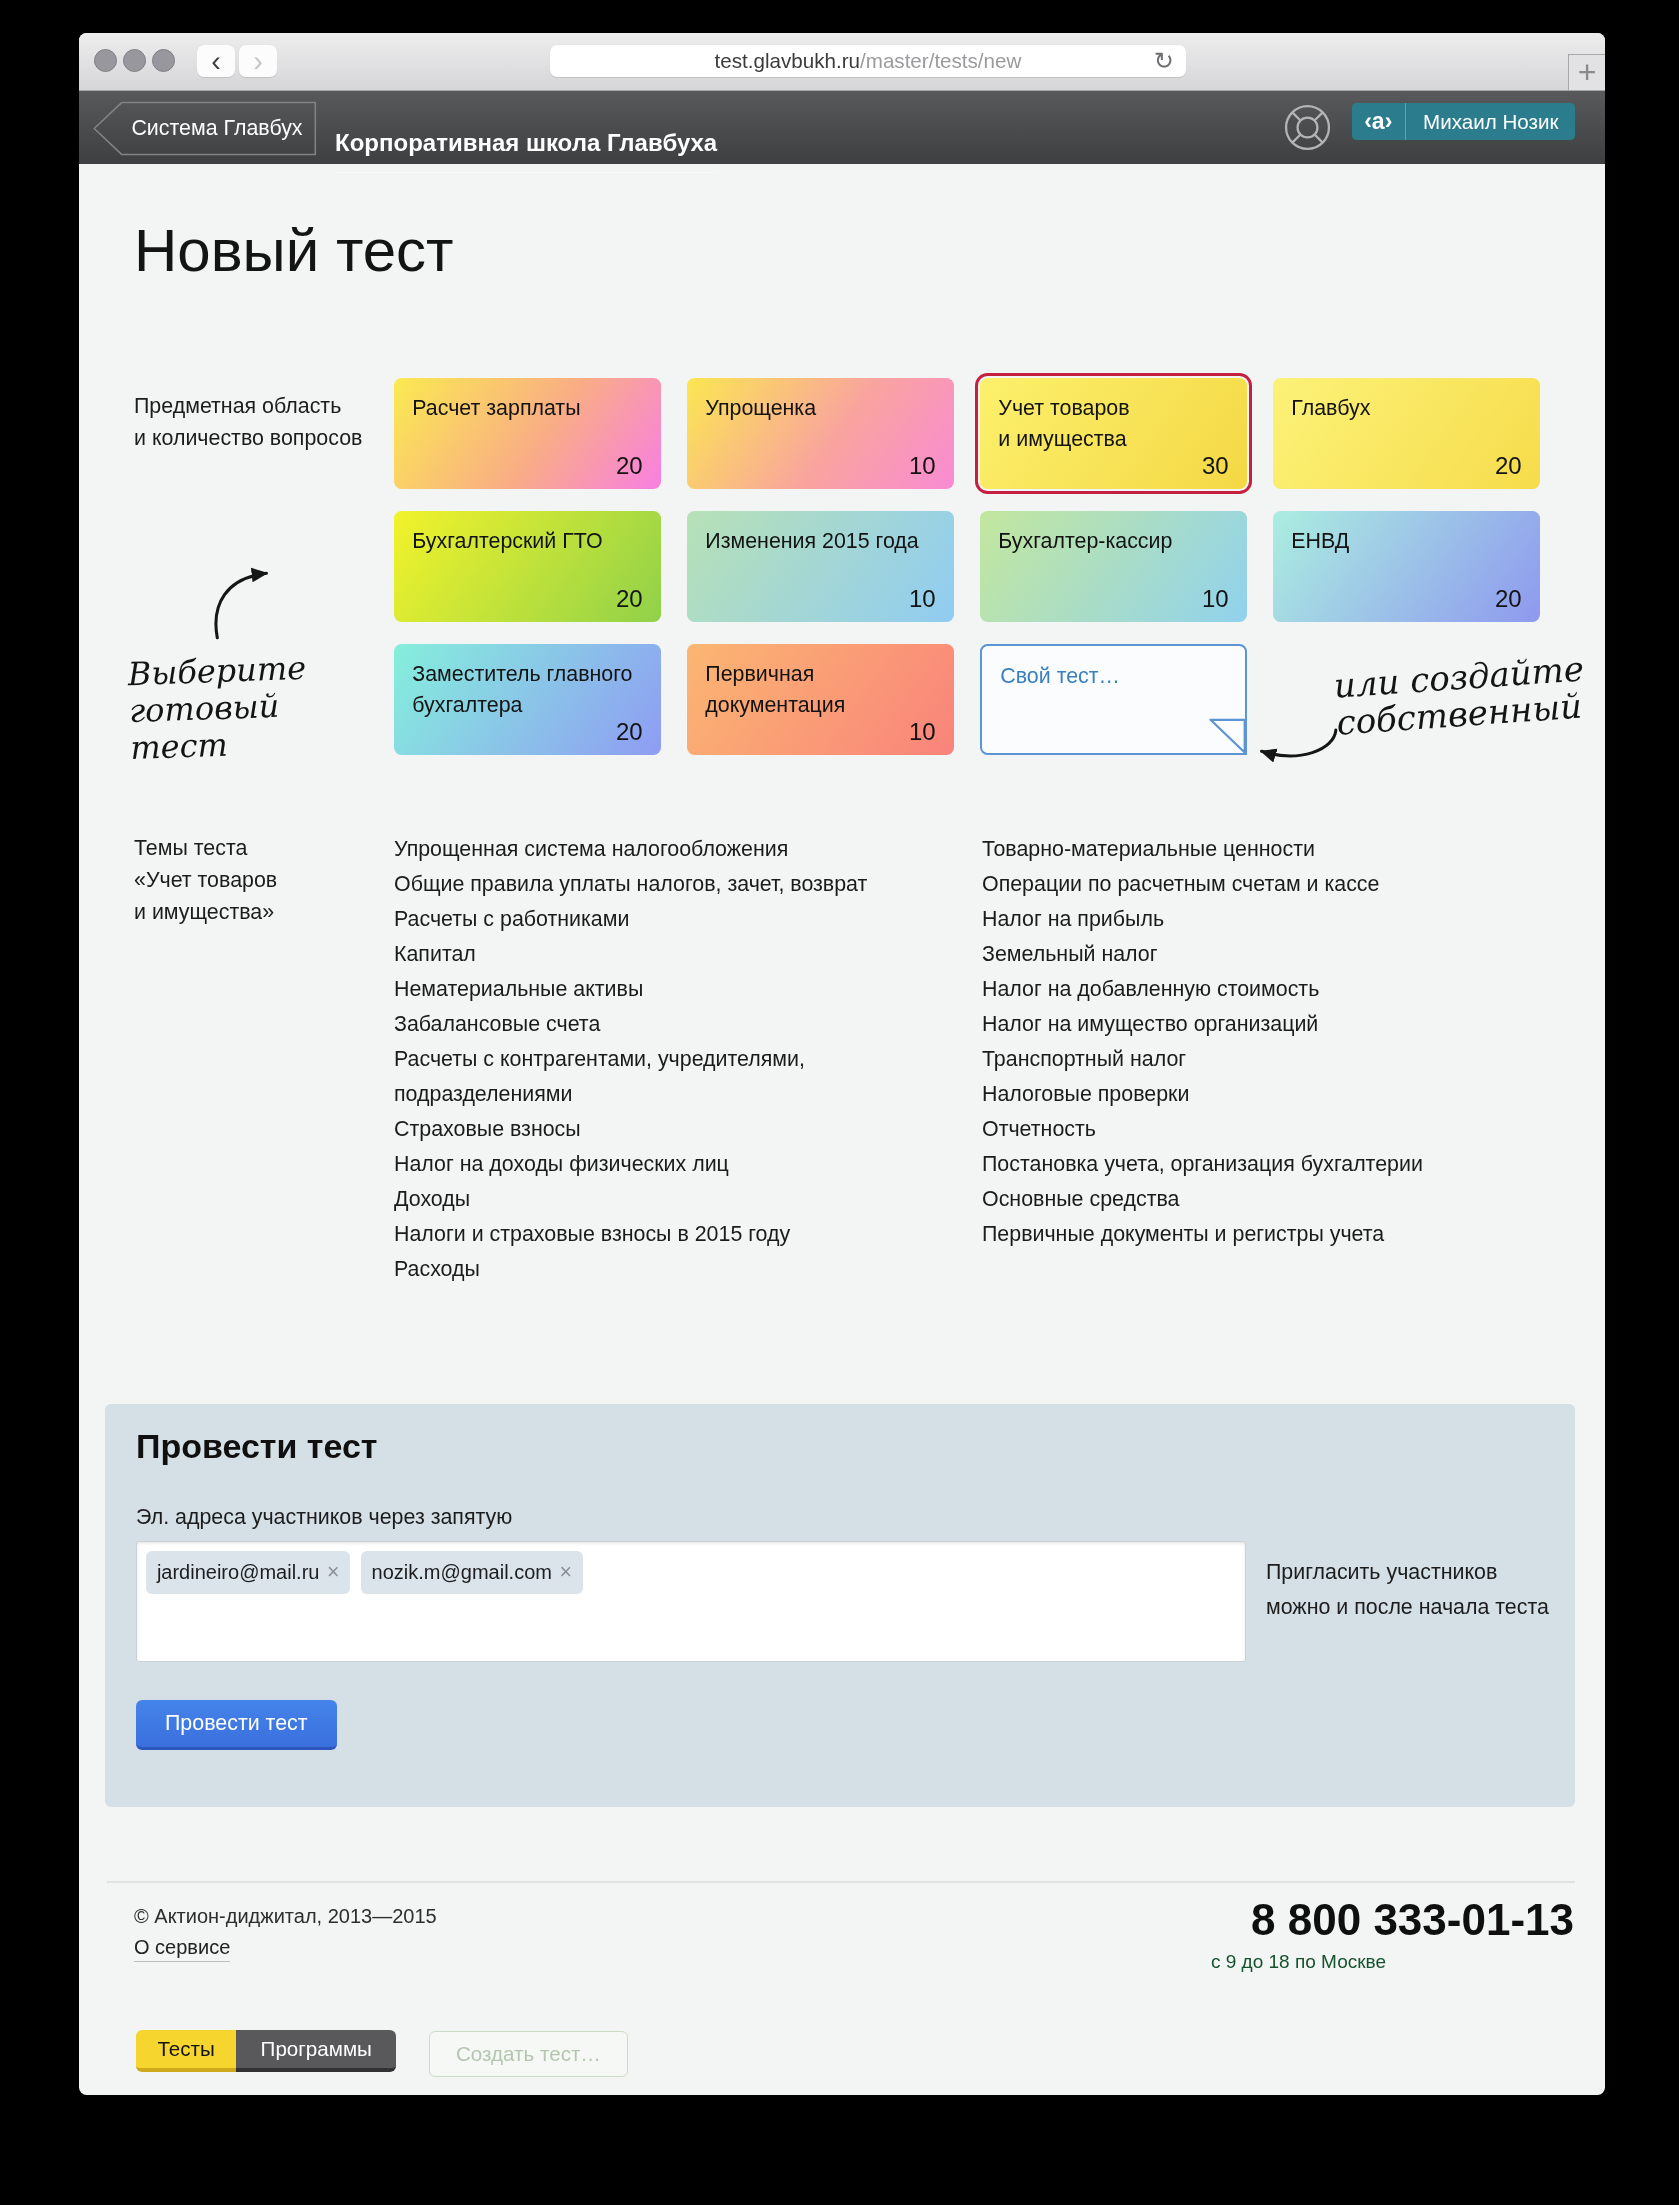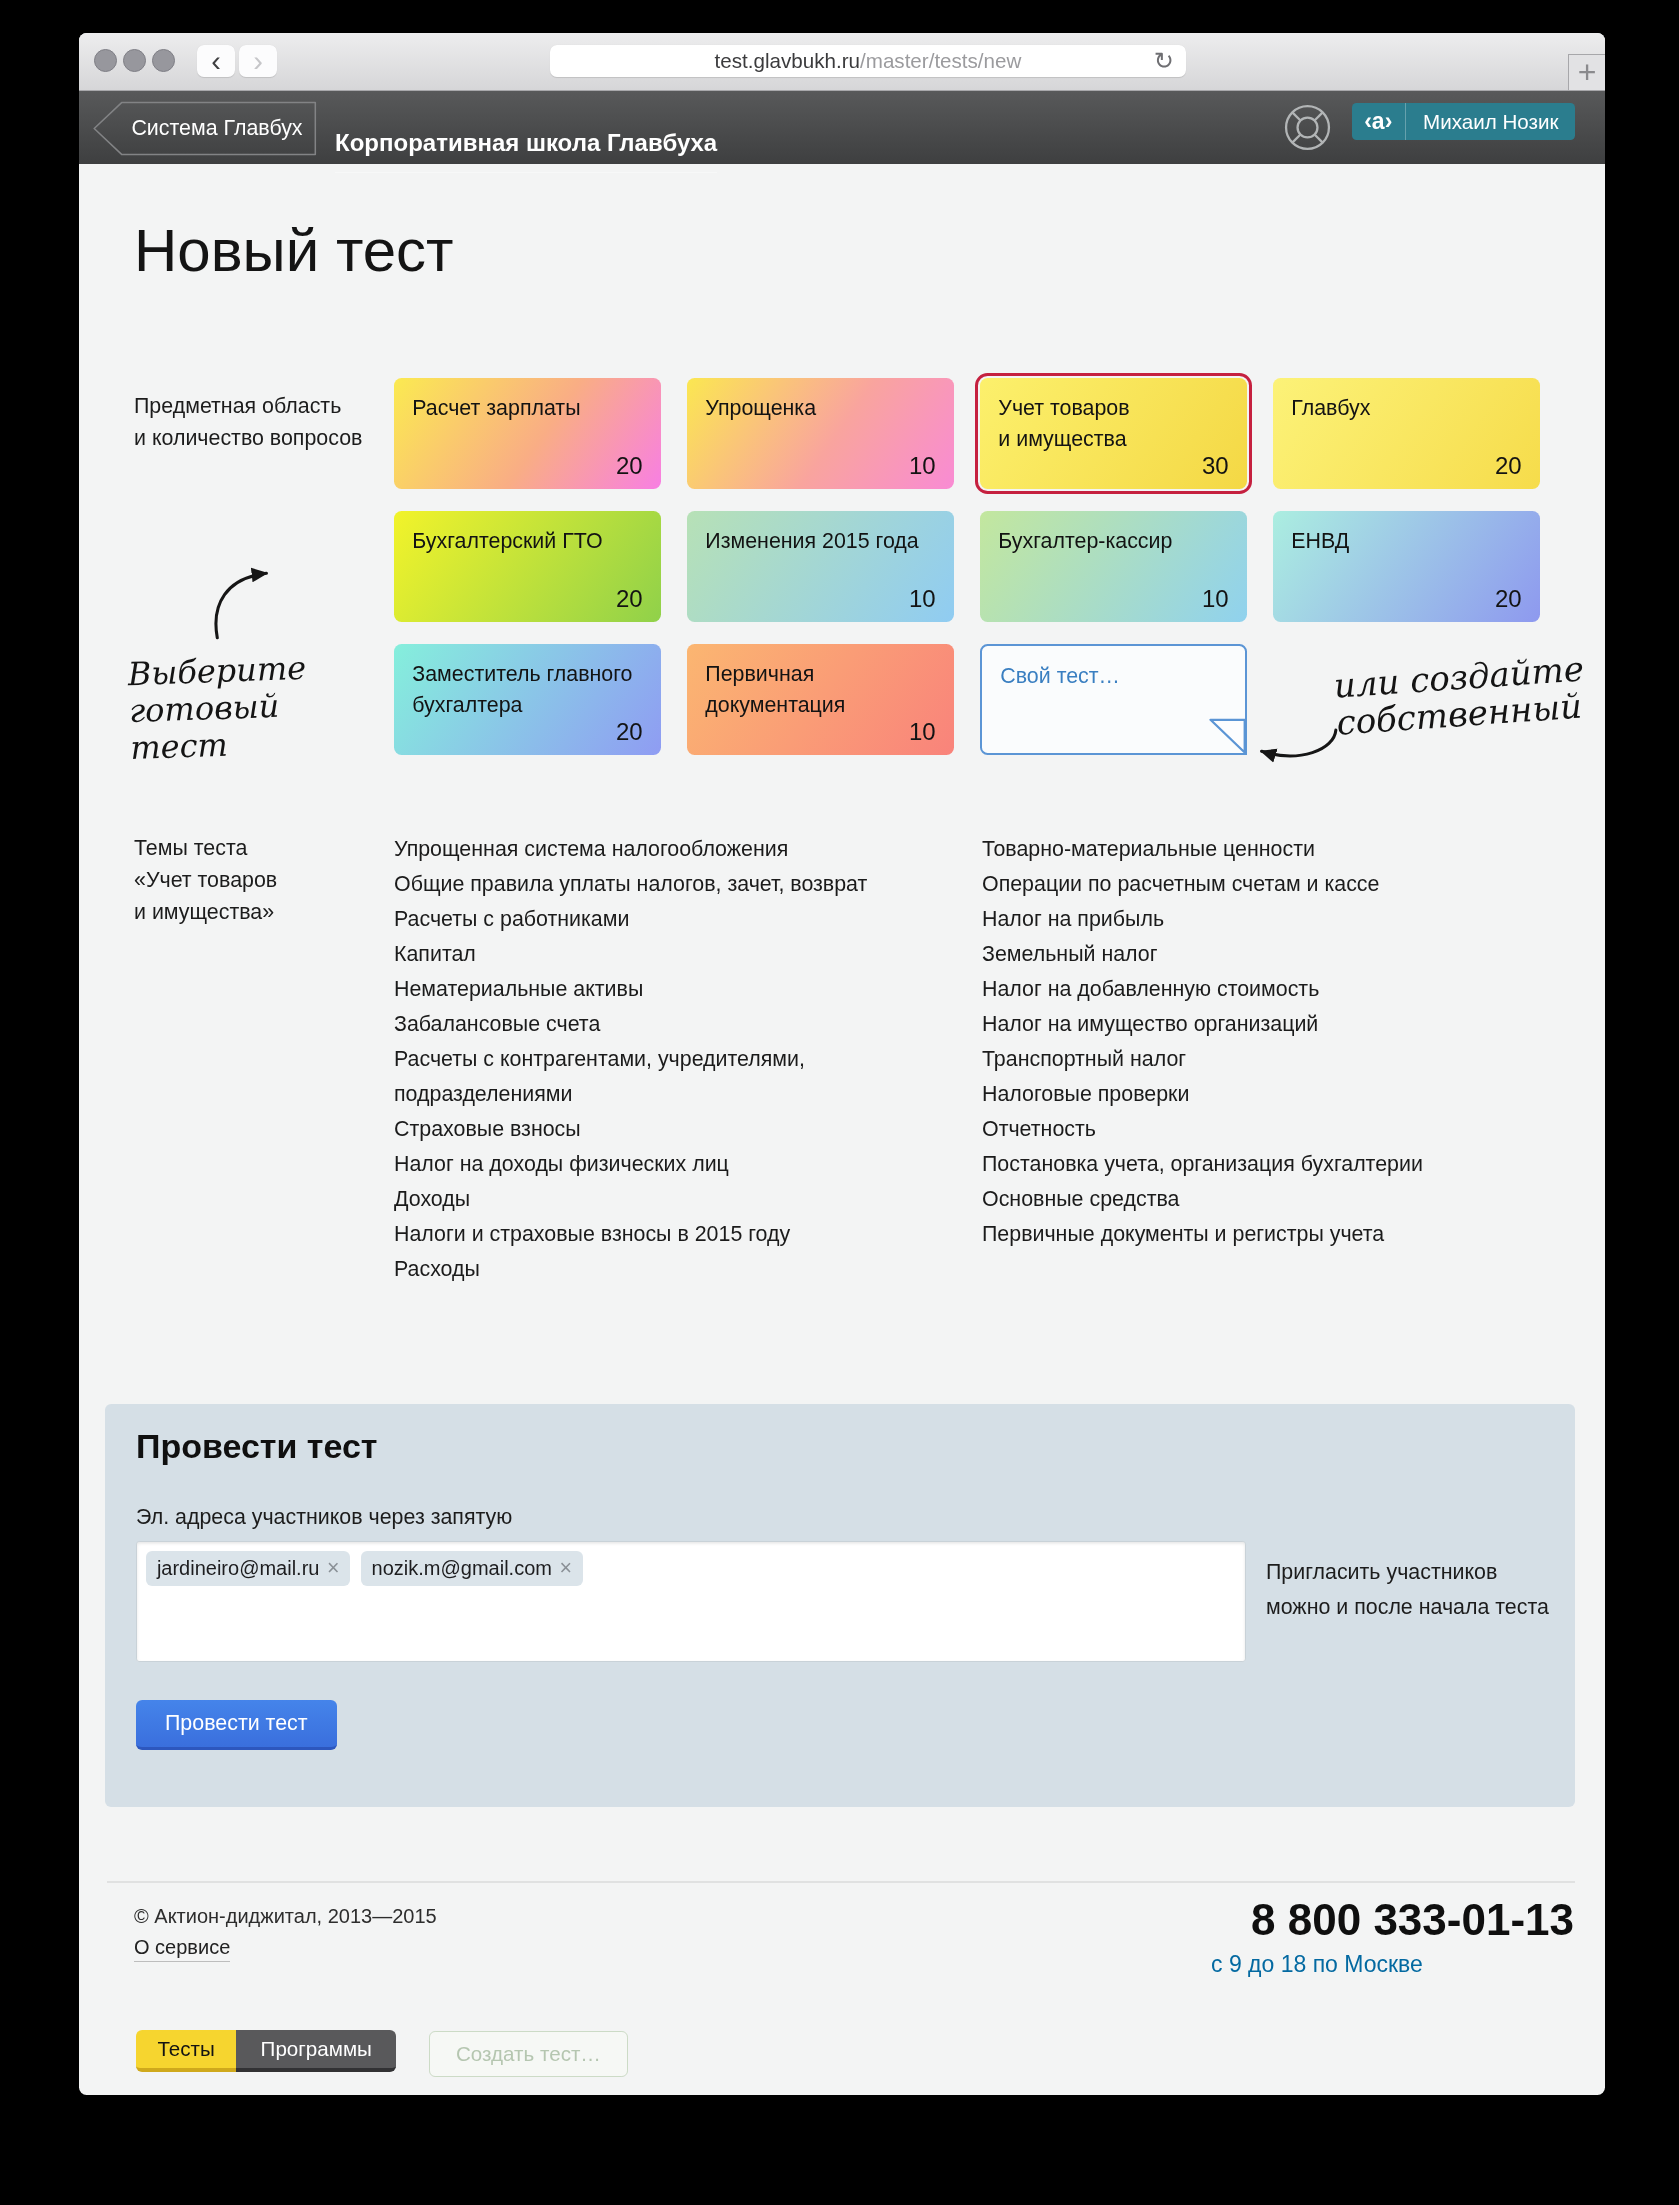--- a/index.html
+++ b/index.html
@@ -85,36 +85,36 @@
   .topics-c2{left:903px;width:580px;}
 
   
   .panel{position:absolute;left:26px;top:1371px;width:1470px;height:403px;background:#d5dfe6;
          border-radius:6.1px;}
   .panel h2{position:absolute;left:31px;top:23px;margin:0;font-size:34px;color:#101010;}
   .emails-label{position:absolute;left:31px;top:101px;font-size:21.4px;color:#1c1c1c;}
   .emailbox{position:absolute;left:31px;top:137px;width:1110px;height:121px;background:#fff;
             border-radius:3.1px;border:0.8px solid #c9d2d8;box-shadow:inset 0 1.5px 3.1px rgba(0,0,0,.10);
             padding:9.2px;display:flex;align-items:flex-start;gap:10.7px;cursor:text;}
-  .chip{display:inline-flex;align-items:center;background:#dbe4ea;border-radius:6.1px;height:35px;
+  .chip{display:inline-flex;align-items:center;background:#dbe4ea;border-radius:6.1px;height:43px;
         padding:0 10.7px;font-size:20px;color:#1d1d1f;}
   .chip .x{margin-left:7.6px;color:#8a9096;font-size:21.4px;cursor:pointer;}
   .invite-note{position:absolute;left:1161px;top:151px;font-size:21.4px;line-height:35px;
         color:#1c1c1c;white-space:pre-line;}
   .runbtn{position:absolute;left:31px;top:296px;height:50px;padding:0 29px;border:none;
         border-radius:6.1px;background:linear-gradient(#4584ea,#3a6fdd);border-bottom:3.1px solid #2d57be;
         color:#fff;font-size:21.4px;font-family:inherit;cursor:pointer;}
 
   
   .divider{position:absolute;left:28px;top:1848px;width:1468px;height:1.5px;background:#e0e1e1;}
   .copyright{position:absolute;left:55px;top:1872px;font-size:20px;color:#2d2d2d;}
   .about{position:absolute;left:55px;top:1903px;font-size:20px;color:#222;
          border-bottom:1.5px solid #bdbdbd;padding-bottom:1.5px;cursor:pointer;}
   .phone{position:absolute;right:31px;top:1862px;font-size:44px;font-weight:bold;color:#0f0f0f;}
-  .hours{position:absolute;left:1132px;top:1918px;font-size:23px;color:#0369a1;}
+  .hours{position:absolute;left:1132px;top:1918px;font-size:19px;color:#14532d;}
   .tabs{position:absolute;left:57px;top:1997px;display:flex;}
   .tab{height:42px;display:flex;align-items:center;padding:0 21.4px;font-size:20.6px;cursor:pointer;}
   .tab-tests{background:#f6d52f;color:#131313;border-radius:6.1px 0 0 6.1px;
              border-bottom:4.6px solid #cfa91c;}
   .tab-programs{background:#59595b;color:#fff;border-radius:0 6.1px 6.1px 0;
              border-bottom:4.6px solid #323234;padding:0 24.4px;}
   .createbtn{position:absolute;left:350px;top:1998px;height:46px;padding:0 26px;
              border:1.5px solid #ccdbc6;border-radius:6.1px;background:#f6f8f5;color:#b5c6b0;
              font-size:20.6px;font-family:inherit;display:flex;align-items:center;cursor:pointer;}
 </style>

